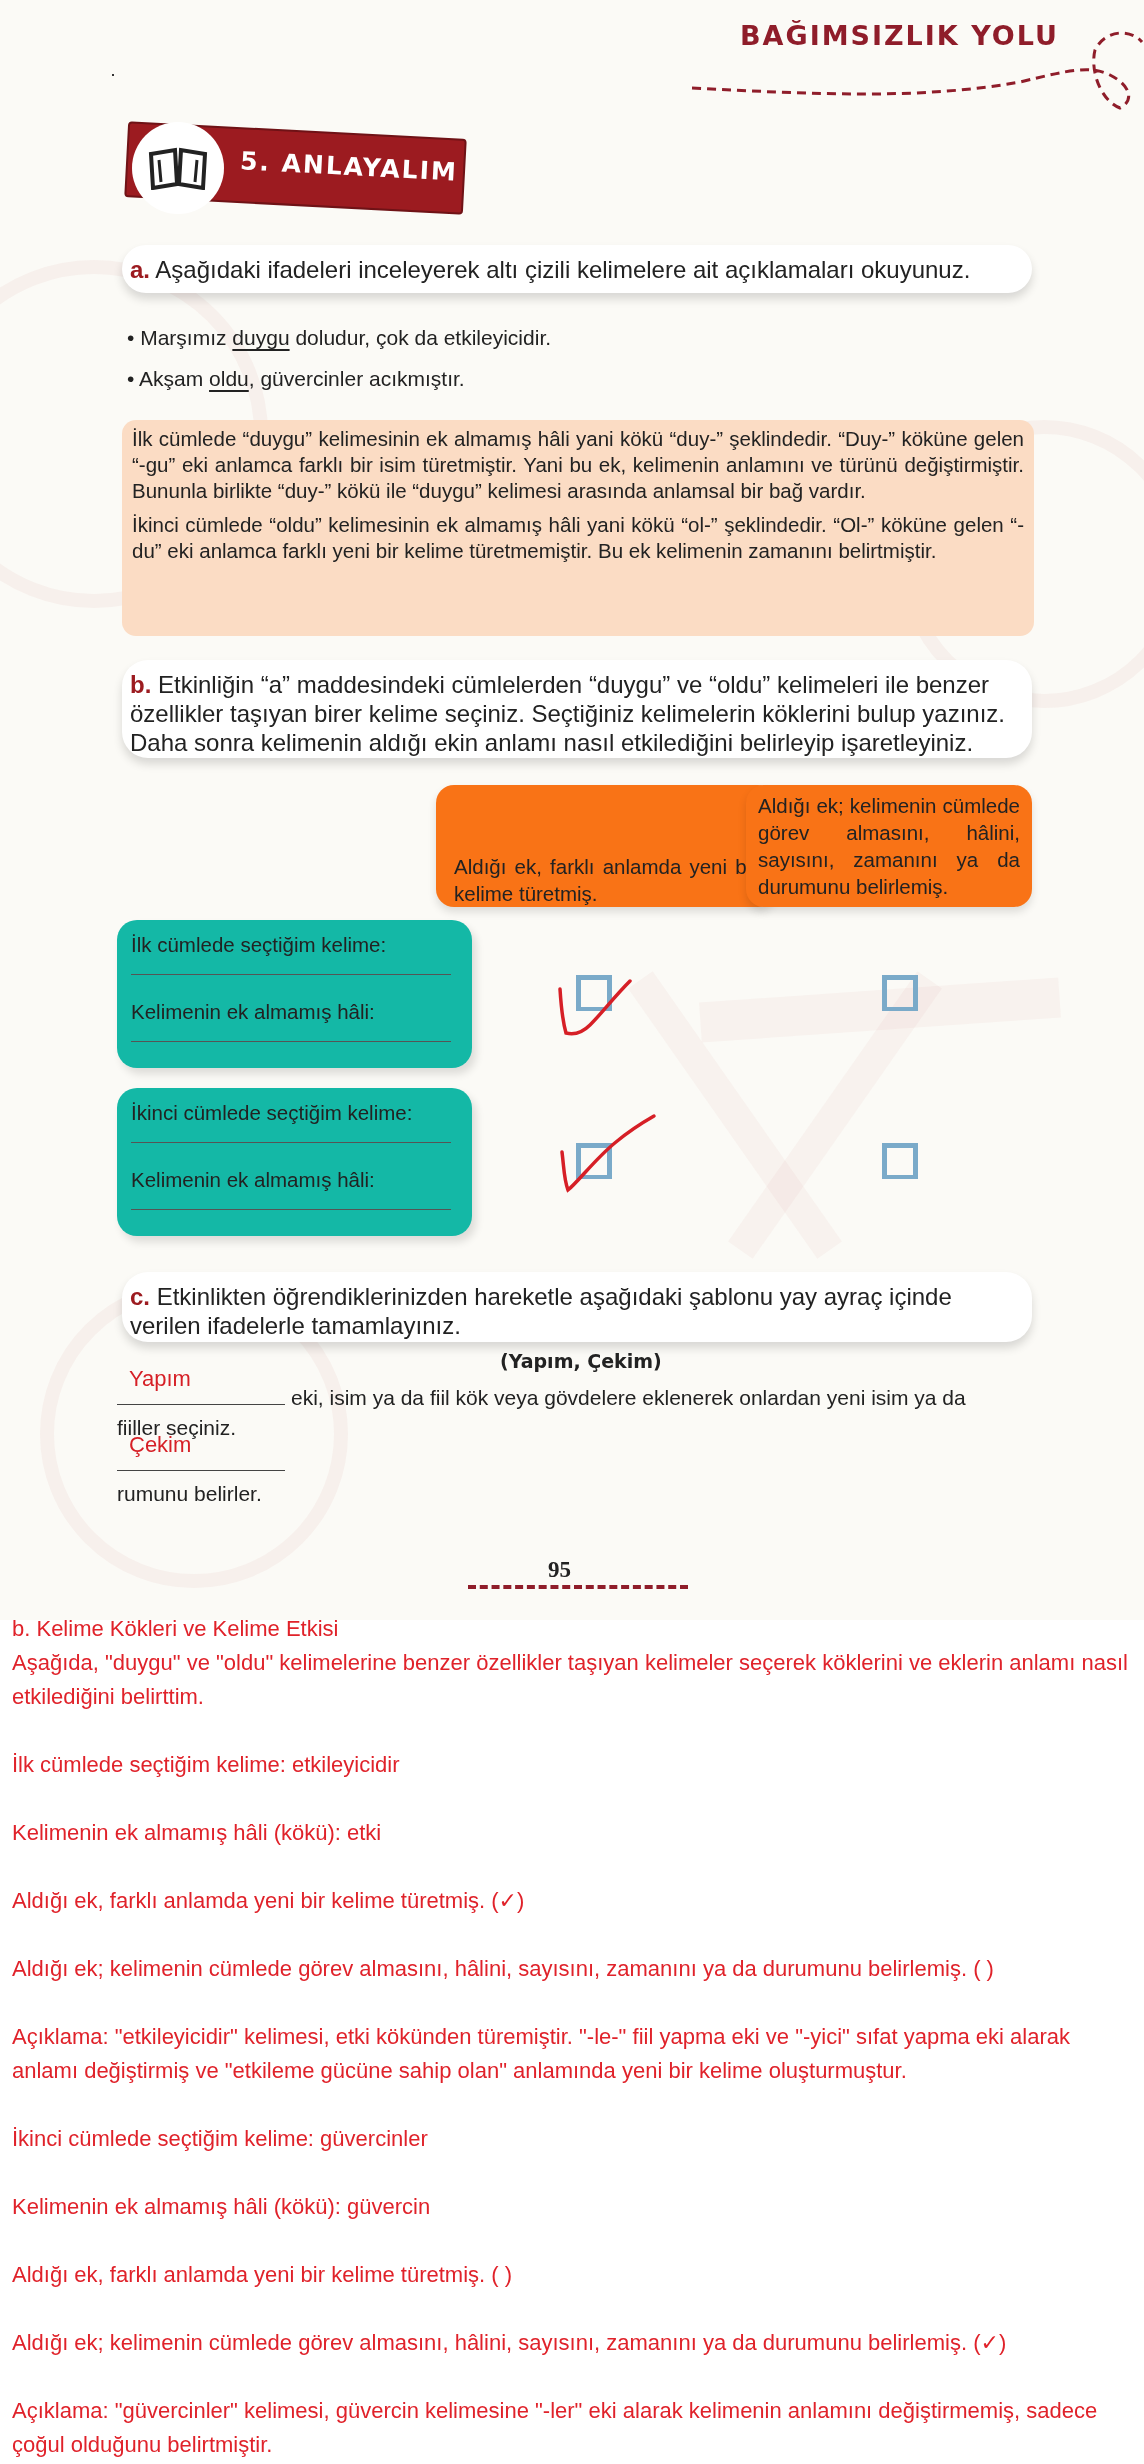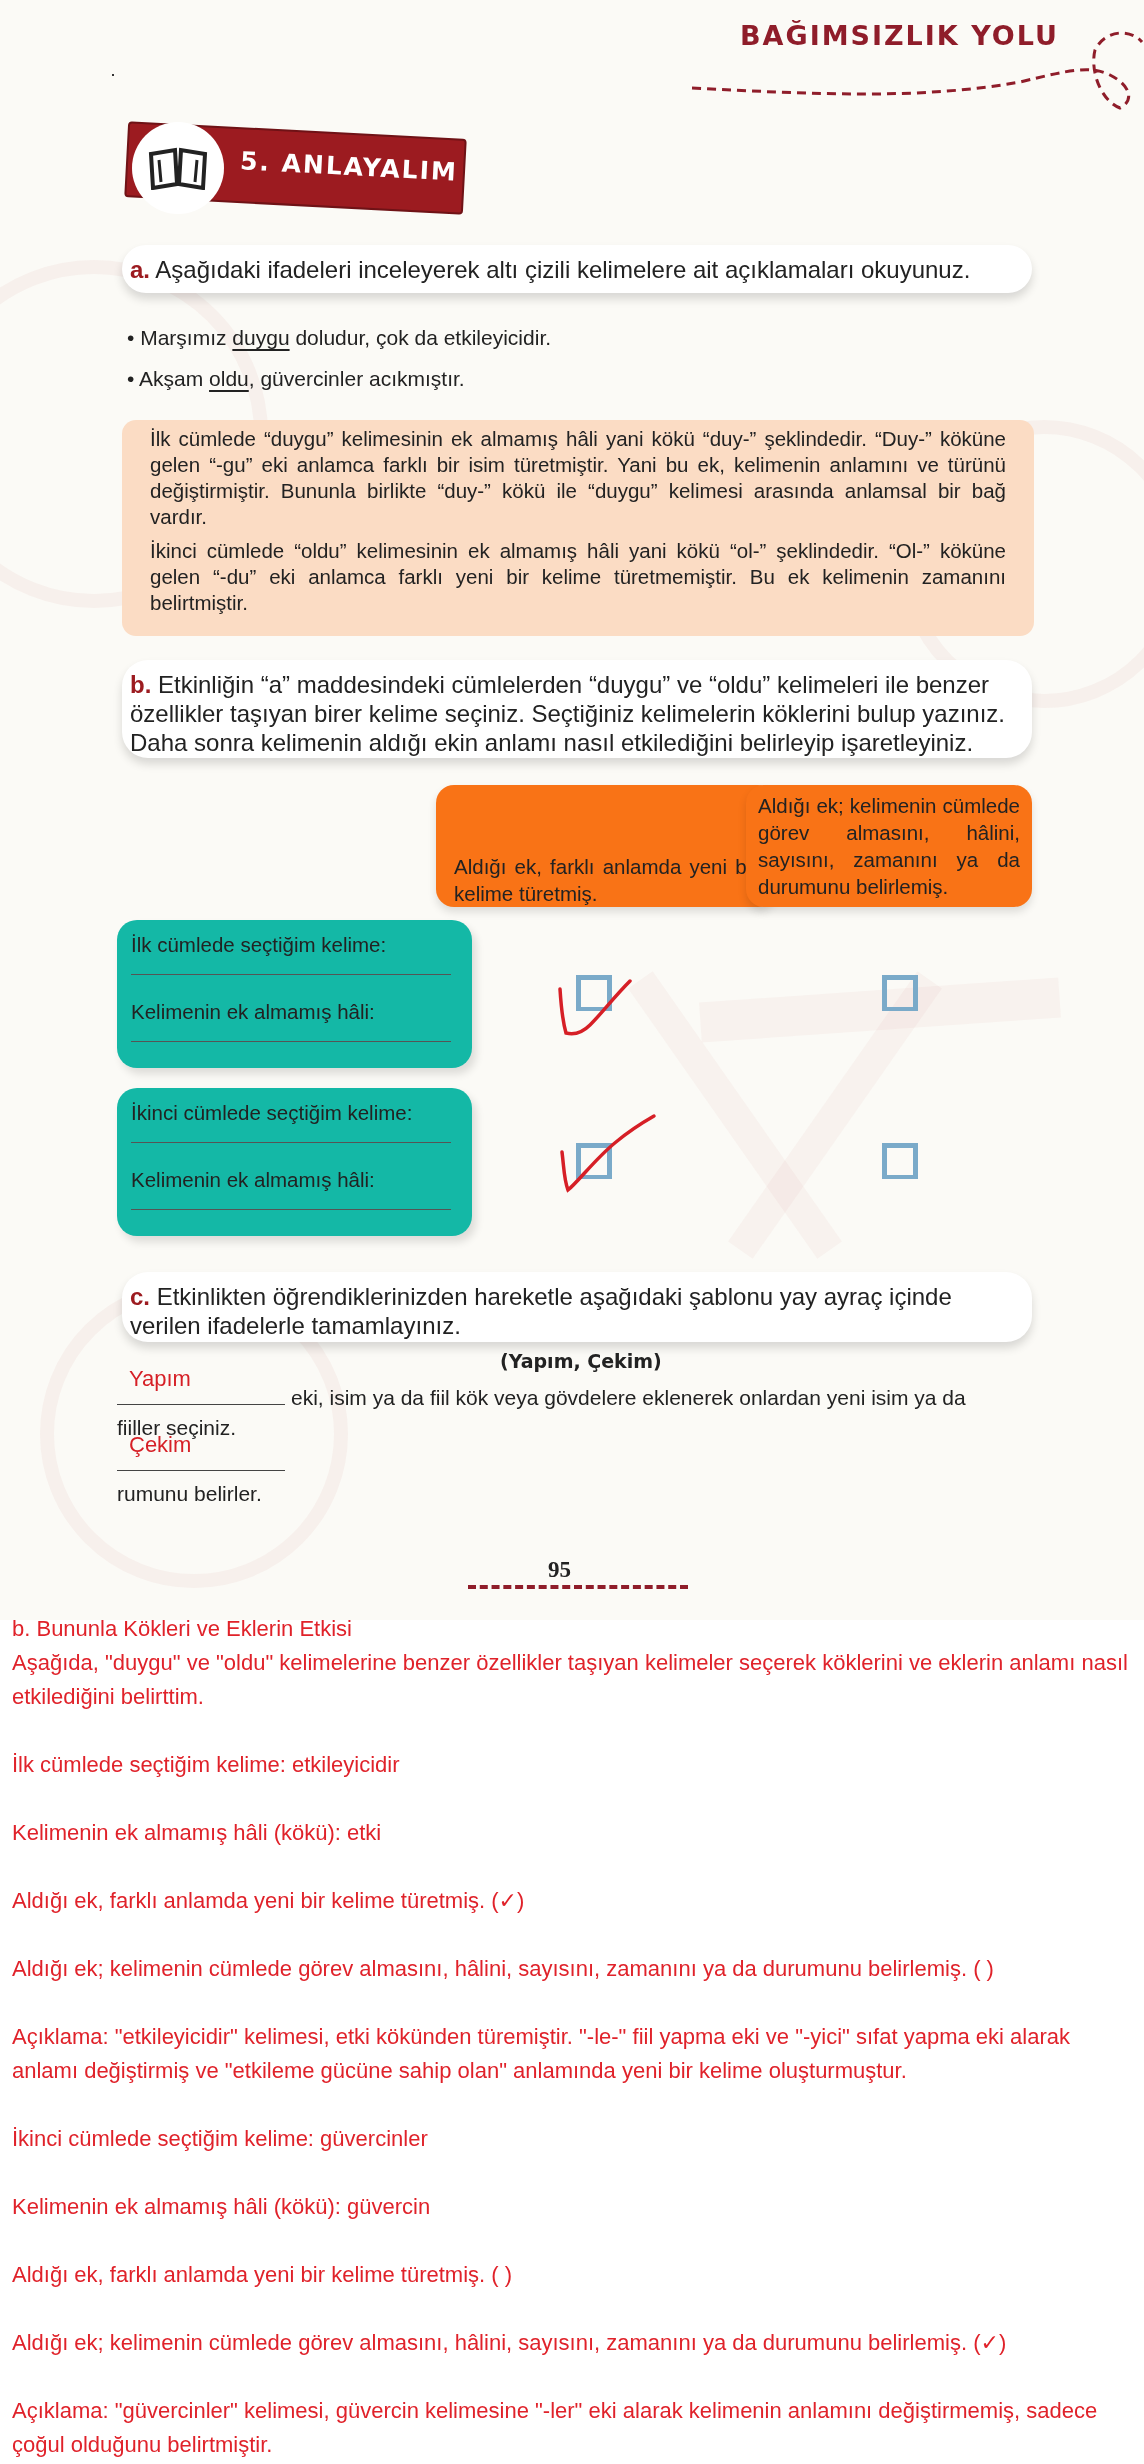--- a/index.html
+++ b/index.html
@@ -11,21 +11,21 @@
   .header-dash { position:absolute; left:690px; top:20px; }
   .dot { position:absolute; left:112px; top:74px; width:2px; height:2px; background:#333; }
   .banner { position:absolute; left:120px; top:118px; width:345px; height:98px; }
   .banner-bg { position:absolute; left:6px; top:12px; width:335px; height:72px; background:#9c1b20; transform:rotate(3deg); border:2px solid #6f1216; border-radius:4px; }
   .banner-circle { position:absolute; left:12px; top:4px; width:92px; height:92px; border-radius:50%; background:#fff; display:flex; align-items:center; justify-content:center; }
   .banner-text { position:absolute; left:120px; top:34px; color:#fff; font-family:"DejaVu Sans", sans-serif; font-weight:bold; font-size:25px; letter-spacing:2px; transform:rotate(3deg); }
   .instr { position:absolute; left:122px; width:910px; background:#fff; border-radius:26px; box-shadow:0 6px 10px rgba(0,0,0,0.14); color:#222; font-size:24px; line-height:29px; padding:10px 10px 10px 8px; box-sizing:border-box; }
   .instr .letter { color:#9c1b20; font-weight:bold; }
   .bullet { position:absolute; left:127px; font-size:21px; color:#222; }
   .u { text-decoration:underline; text-underline-offset:4px; }
-  .peach { position:absolute; left:122px; top:420px; width:912px; height:216px; background:#fbdcc4; border-radius:14px; padding:6px 28px; box-sizing:border-box; font-size:20.5px; line-height:26px; color:#222; text-align:justify; }
+  .peach { position:absolute; left:122px; top:420px; width:912px; height:216px; background:#fbdcc4; border-radius:14px; padding:6px 10px; box-sizing:border-box; font-size:20.5px; line-height:26px; color:#222; text-align:justify; }
   .peach p { margin:0 0 8px 0; }
   .blue { position:absolute; background:#f97316; border-radius:18px; box-shadow:0 5px 8px rgba(0,0,0,0.12); font-size:20.5px; line-height:27px; color:#222; box-sizing:border-box; display:flex; align-items:center; padding:0 18px; text-align:justify; }
   .pink { position:absolute; left:117px; width:355px; background:#14b8a6; border-radius:20px; box-shadow:4px 6px 8px rgba(0,0,0,0.12); font-size:20.5px; color:#222; box-sizing:border-box; padding:10px 14px; }
   .pink .lbl { height:30px; line-height:30px; }
   .pink .line { border-bottom:1.5px solid #555; height:0; margin:22px 0 28px 0; width:320px; }
   .cb { position:absolute; width:36px; height:36px; box-sizing:border-box; border:5px solid #7aaac9; border-bottom-width:4px; background:transparent; }
   .tick { position:absolute; }
   .yay { position:absolute; left:500px; top:1350px; font-family:"DejaVu Sans", sans-serif; font-weight:bold; font-size:19px; color:#222; }
   .fill-line { position:absolute; font-size:21px; color:#222; left:117px; width:930px; line-height:30px; }
   .blank { display:inline-block; width:168px; border-bottom:1.5px solid #444; position:relative; height:22px; margin-right:6px; vertical-align:baseline; }
@@ -134,21 +134,21 @@
   <div class="fill-line" style="top:1448px;">
     <span class="blank"><span class="ans">Çekim</span></span><br>
     <span>rumunu belirler.</span>
   </div>
 
   <div class="pagenum">95</div>
   <div class="pagedash"></div>
 </div>
 
 <div class="answers">
-  <p class="ln">b. Bununla Kökleri ve Eklerin Etkisi</p>
+  <p class="ln">b. Kelime Kökleri ve Kelime Etkisi</p>
   <p class="ln">Aşağıda, "duygu" ve "oldu" kelimelerine benzer özellikler taşıyan kelimeler seçerek köklerini ve eklerin anlamı nasıl etkilediğini belirttim.</p>
   <div class="gap"></div>
   <p class="ln">İlk cümlede seçtiğim kelime: etkileyicidir</p>
   <div class="gap"></div>
   <p class="ln">Kelimenin ek almamış hâli (kökü): etki</p>
   <div class="gap"></div>
   <p class="ln">Aldığı ek, farklı anlamda yeni bir kelime türetmiş. (✓)</p>
   <div class="gap"></div>
   <p class="ln">Aldığı ek; kelimenin cümlede görev almasını, hâlini, sayısını, zamanını ya da durumunu belirlemiş. ( )</p>
   <div class="gap"></div>

